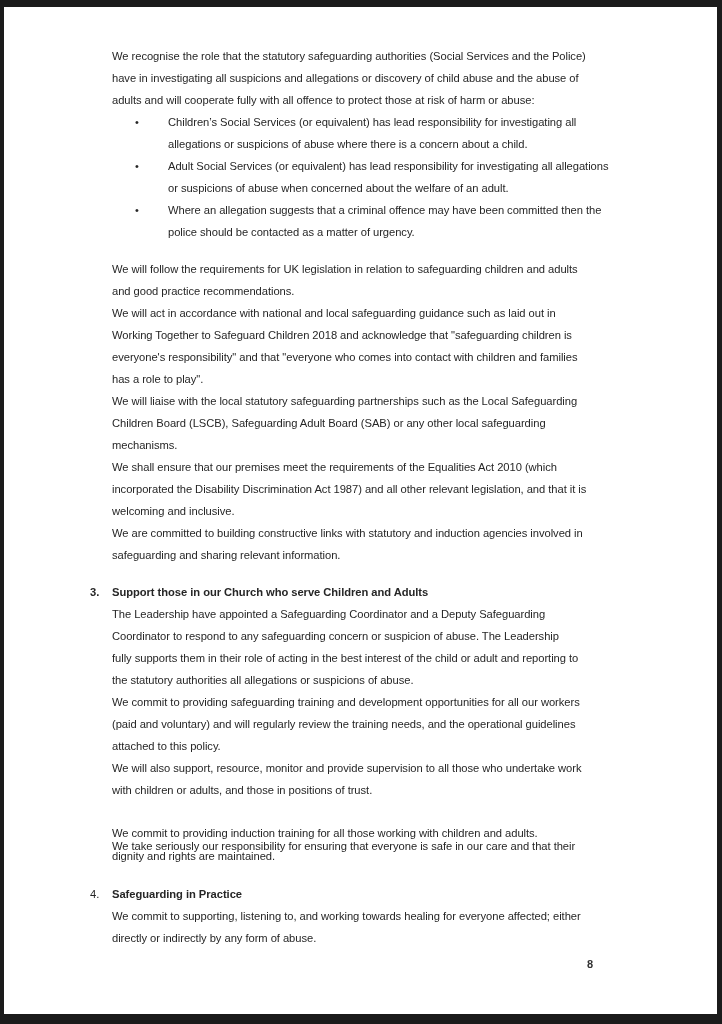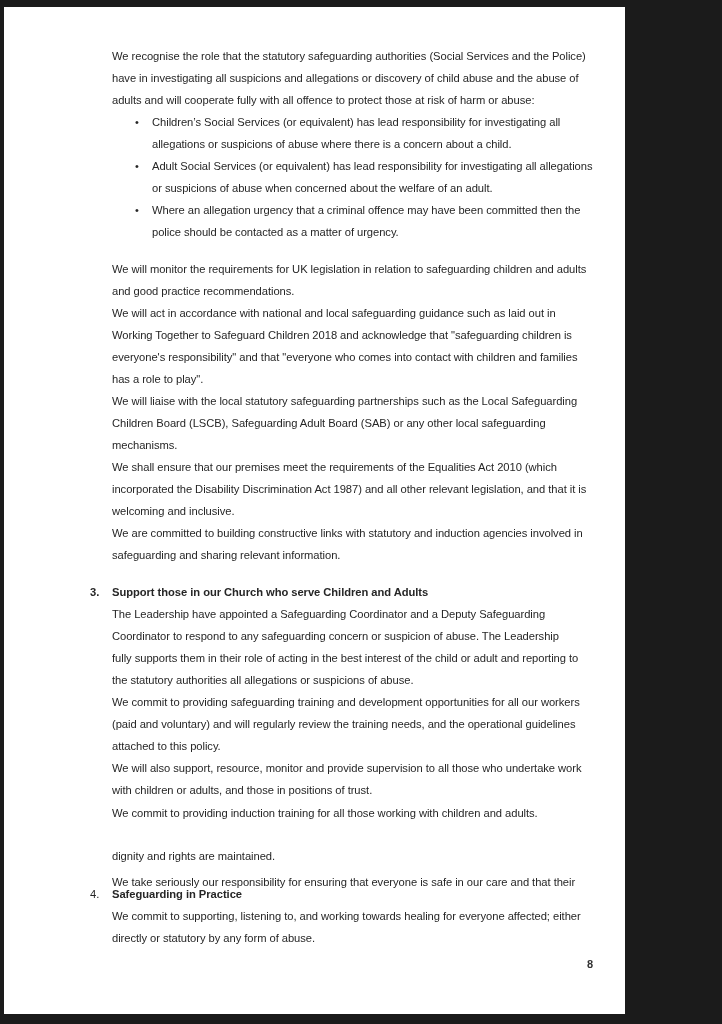--- a/index.html
+++ b/index.html
@@ -1,32 +1,32 @@
 <!DOCTYPE html>
 <html><head>
 <meta charset="utf-8">
 <style>
   html, body { margin: 0; padding: 0; }
   body {
     width: 722px; height: 1024px; background: #1b1b1b; position: relative; overflow: hidden;
     font-family: "Liberation Sans", sans-serif;
   }
   .page {
-    position: absolute; left: 4px; top: 7px; width: 621px; height: 1007px;
+    position: absolute; left: 4px; top: 7px; width: 713px; height: 1007px;
     background: #ffffff;
   }
   .content {
     position: absolute; left: 0; top: 0; width: 100%;
     color: #262626; font-size: 11.2px; letter-spacing: -0.05px;
   }
   .line {
     position: absolute; white-space: nowrap; line-height: 22px; height: 22px;
   }
   .p { left: 108px; }
-  .b-text { left: 148px; }
+  .b-text { left: 164px; }
   .bullet { left: 131px; font-size: 11px; }
   .num { left: 86px; }
   .heading { left: 108px; font-weight: bold; text-align: right; }
   .pagenum { position: absolute; left: 583px; top: 946px; font-size: 11px; font-weight: bold; color: #333; line-height: 22px; }
 </style>
 </head>
 <body>
 
 <div class="page">
   <div class="content">
@@ -41,27 +41,27 @@
         <div class="line b-text" style="top:104px">Children’s Social Services (or equivalent) has lead responsibility for investigating all</div>
         <div class="line b-text" style="top:126px">allegations or suspicions of abuse where there is a concern about a child.</div>
       </div>
       <div>
         <div class="line bullet" style="top:148px">•</div>
         <div class="line b-text" style="top:148px">Adult Social Services (or equivalent) has lead responsibility for investigating all allegations</div>
         <div class="line b-text" style="top:170px">or suspicions of abuse when concerned about the welfare of an adult.</div>
       </div>
       <div>
         <div class="line bullet" style="top:192px">•</div>
-        <div class="line b-text" style="top:192px">Where an allegation urgency that a criminal offence may have been committed then the</div>
+        <div class="line b-text" style="top:192px">Where an allegation suggests that a criminal offence may have been committed then the</div>
         <div class="line b-text" style="top:214px">police should be contacted as a matter of urgency.</div>
       </div>
     </div>
 
     <div>
-      <div class="line p" style="top:251px">We will monitor the requirements for UK legislation in relation to safeguarding children and adults</div>
+      <div class="line p" style="top:251px">We will follow the requirements for UK legislation in relation to safeguarding children and adults</div>
       <div class="line p" style="top:273px">and good practice recommendations.</div>
       <div class="line p" style="top:295px">We will act in accordance with national and local safeguarding guidance such as laid out in</div>
       <div class="line p" style="top:317px">Working Together to Safeguard Children 2018 and acknowledge that "safeguarding children is</div>
       <div class="line p" style="top:339px">everyone's responsibility" and that "everyone who comes into contact with children and families</div>
       <div class="line p" style="top:361px">has a role to play".</div>
       <div class="line p" style="top:383px">We will liaise with the local statutory safeguarding partnerships such as the Local Safeguarding</div>
       <div class="line p" style="top:405px">Children Board (LSCB), Safeguarding Adult Board (SAB) or any other local safeguarding</div>
       <div class="line p" style="top:427px">mechanisms.</div>
       <div class="line p" style="top:449px">We shall ensure that our premises meet the requirements of the Equalities Act 2010 (which</div>
       <div class="line p" style="top:471px">incorporated the Disability Discrimination Act 1987) and all other relevant legislation, and that it is</div>
@@ -75,27 +75,27 @@
       <div class="line heading" style="top:574px">Support those in our Church who serve Children and Adults</div>
       <div class="line p" style="top:596px">The Leadership have appointed a Safeguarding Coordinator and a Deputy Safeguarding</div>
       <div class="line p" style="top:618px">Coordinator to respond to any safeguarding concern or suspicion of abuse. The Leadership</div>
       <div class="line p" style="top:640px">fully supports them in their role of acting in the best interest of the child or adult and reporting to</div>
       <div class="line p" style="top:662px">the statutory authorities all allegations or suspicions of abuse.</div>
       <div class="line p" style="top:684px">We commit to providing safeguarding training and development opportunities for all our workers</div>
       <div class="line p" style="top:706px">(paid and voluntary) and will regularly review the training needs, and the operational guidelines</div>
       <div class="line p" style="top:728px">attached to this policy.</div>
       <div class="line p" style="top:750px">We will also support, resource, monitor and provide supervision to all those who undertake work</div>
       <div class="line p" style="top:772px">with children or adults, and those in positions of trust.</div>
-      <div class="line p" style="top:795px">We commit to providing induction training for all those working with children and adults.</div>
-      <div class="line p" style="top:864px">We take seriously our responsibility for ensuring that everyone is safe in our care and that their</div>
+      <div class="line p" style="top:815px">We commit to providing induction training for all those working with children and adults.</div>
+      <div class="line p" style="top:828px">We take seriously our responsibility for ensuring that everyone is safe in our care and that their</div>
       <div class="line p" style="top:838px">dignity and rights are maintained.</div>
     </div>
 
     <div>
       <div class="line num" style="top:876px">4.</div>
       <div class="line heading" style="top:876px">Safeguarding in Practice</div>
       <div class="line p" style="top:898px">We commit to supporting, listening to, and working towards healing for everyone affected; either</div>
-      <div class="line p" style="top:920px">directly or statutory by any form of abuse.</div>
+      <div class="line p" style="top:920px">directly or indirectly by any form of abuse.</div>
     </div>
 
     <div class="pagenum">8</div>
   </div>
 </div>
 
 </body></html>

